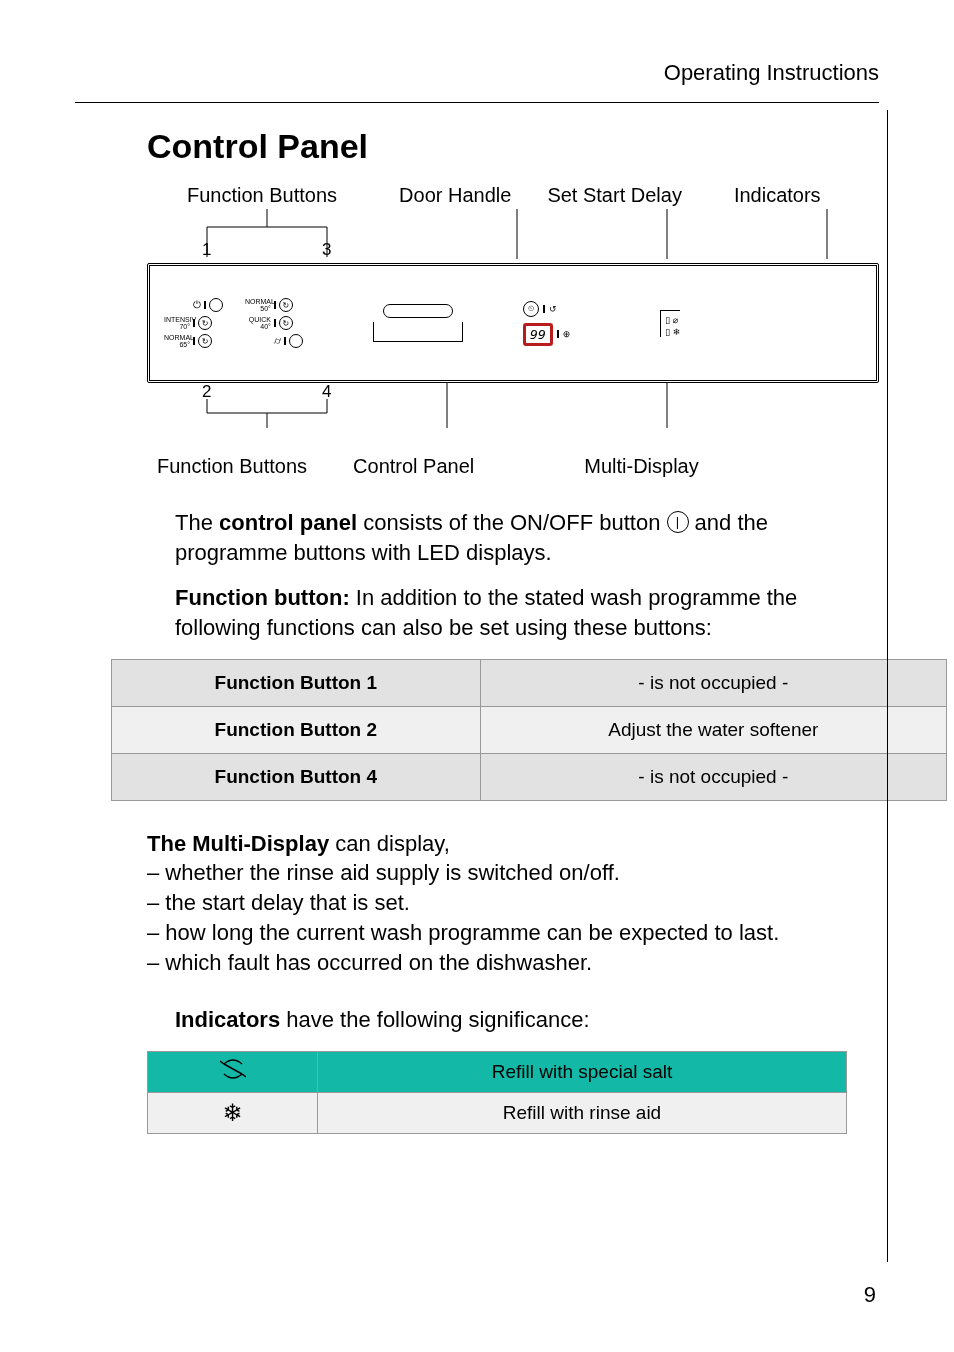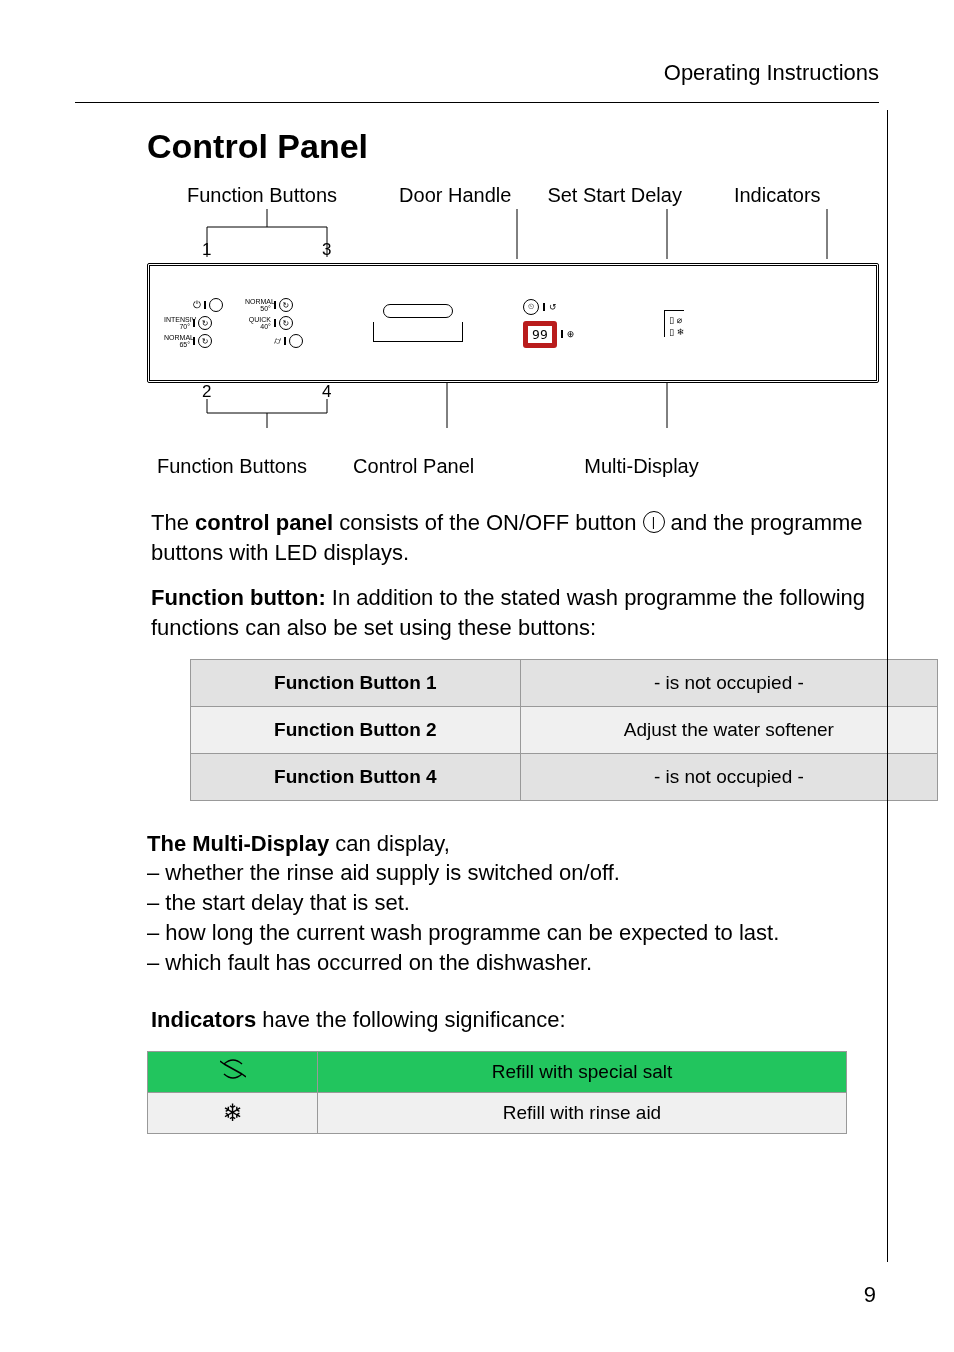--- a/index.html
+++ b/index.html
@@ -118,46 +118,47 @@
       flex-direction: column;
       gap: 6px;
     }
     .delay-row {
       display: flex;
       align-items: center;
       gap: 4px;
       font-size: 9px;
     }
     .digit-box {
-      border: 5px solid #b91c1c;
+      border: 3px solid #b91c1c;
       padding: 1px 4px;
       font-family: monospace;
       font-size: 13px;
       border-radius: 3px;
+      font-style: italic;
     }
     .ind-group {
       margin-left: 90px;
       border-left: 1px solid #000;
       border-top: 1px solid #000;
       padding: 4px 0 0 4px;
       font-size: 9px;
       display: flex;
       flex-direction: column;
       gap: 2px;
     }
     .bot-labels {
       display: flex;
       font-size: 20px;
       margin-top: 18px;
     }
     .bl-func { margin-left: 10px; }
     .bl-ctrl { margin-left: 46px; }
     .bl-multi { margin-left: 110px; }
     .body-text {
-      margin-left: 76px;
+      margin-left: 100px;
       font-size: 22px;
       line-height: 1.35;
       margin-bottom: 16px;
     }
     .body-text strong {
       font-weight: bold;
     }
     .power-icon {
       display: inline-flex;
       width: 22px;
@@ -165,22 +166,22 @@
       border: 1.5px solid #000;
       border-radius: 50%;
       align-items: center;
       justify-content: center;
       font-size: 13px;
       vertical-align: middle;
       position: relative;
       top: -2px;
     }
     .func-table {
-      margin-left: 115px;
-      width: 748px;
+      margin-left: 36px;
+      width: 836px;
       border-collapse: collapse;
       margin-bottom: 28px;
     }
     .func-table td, .func-table th {
       border: 1px solid #999;
       padding: 12px 8px;
       text-align: center;
       font-size: 19px;
     }
     .func-table tr:nth-child(even) {
@@ -202,21 +203,21 @@
       margin-left: 72px;
       width: 700px;
       border-collapse: collapse;
     }
     .ind-table td {
       border: 1px solid #999;
       padding: 6px 10px;
       text-align: center;
       font-size: 19px;
     }
-    .ind-table tr:nth-child(1) { background: #22c55e; }
+    .ind-table tr:nth-child(1) { background: #14b8a6; }
     .ind-table tr:nth-child(2) { background: #f0f0f0; }
     .ind-table td:first-child {
       width: 170px;
       font-size: 24px;
     }
     .page-num {
       position: absolute;
       bottom: 44px;
       right: 78px;
       font-size: 22px;

